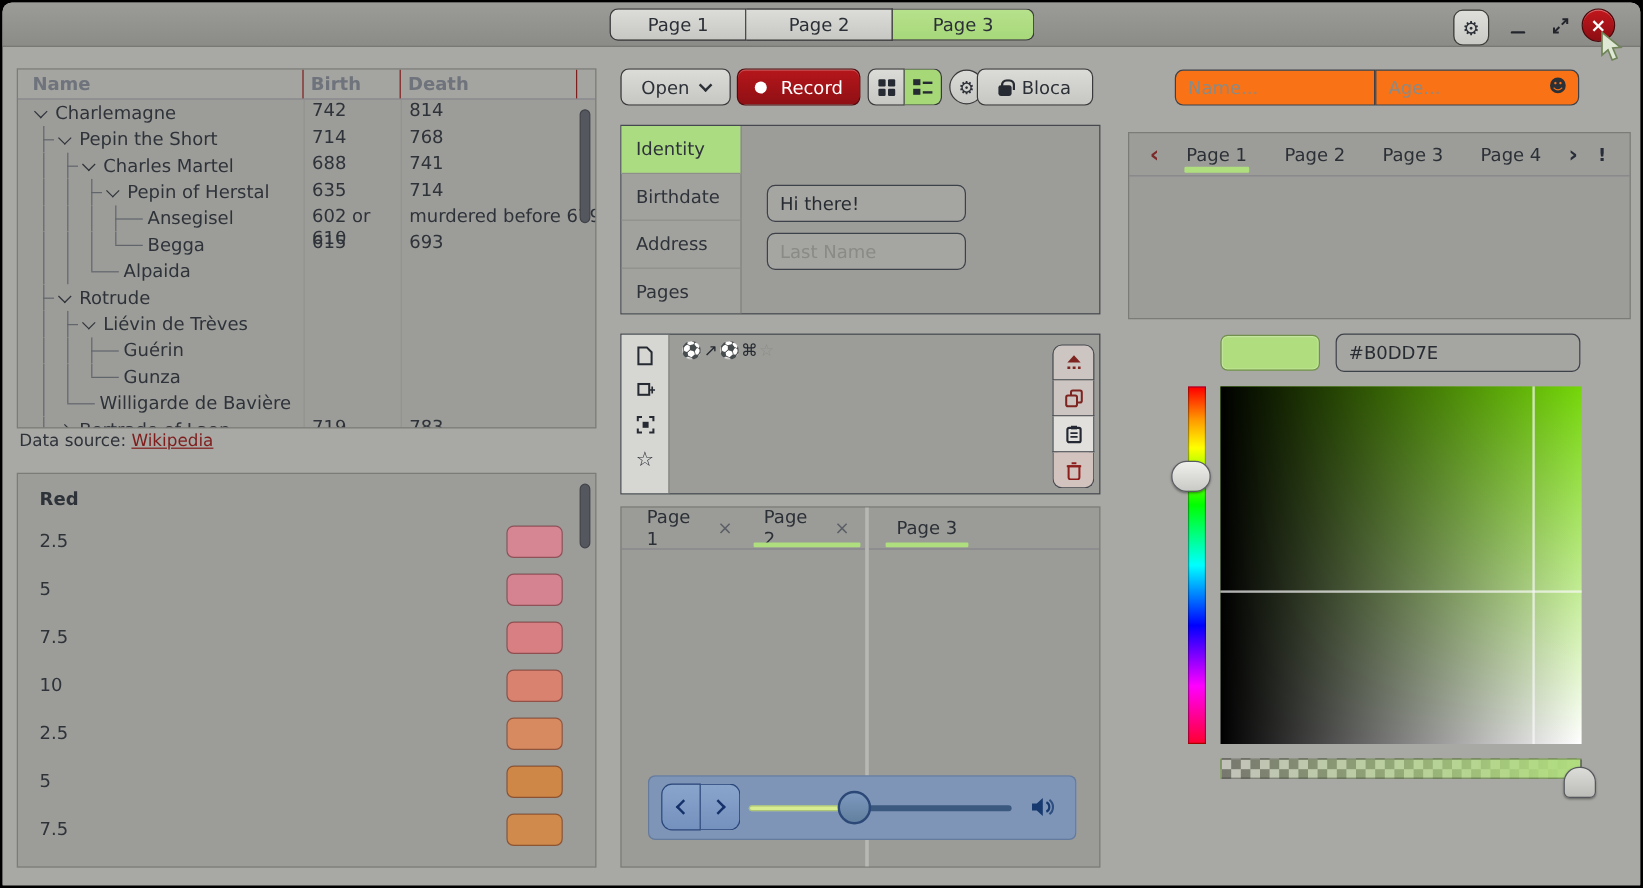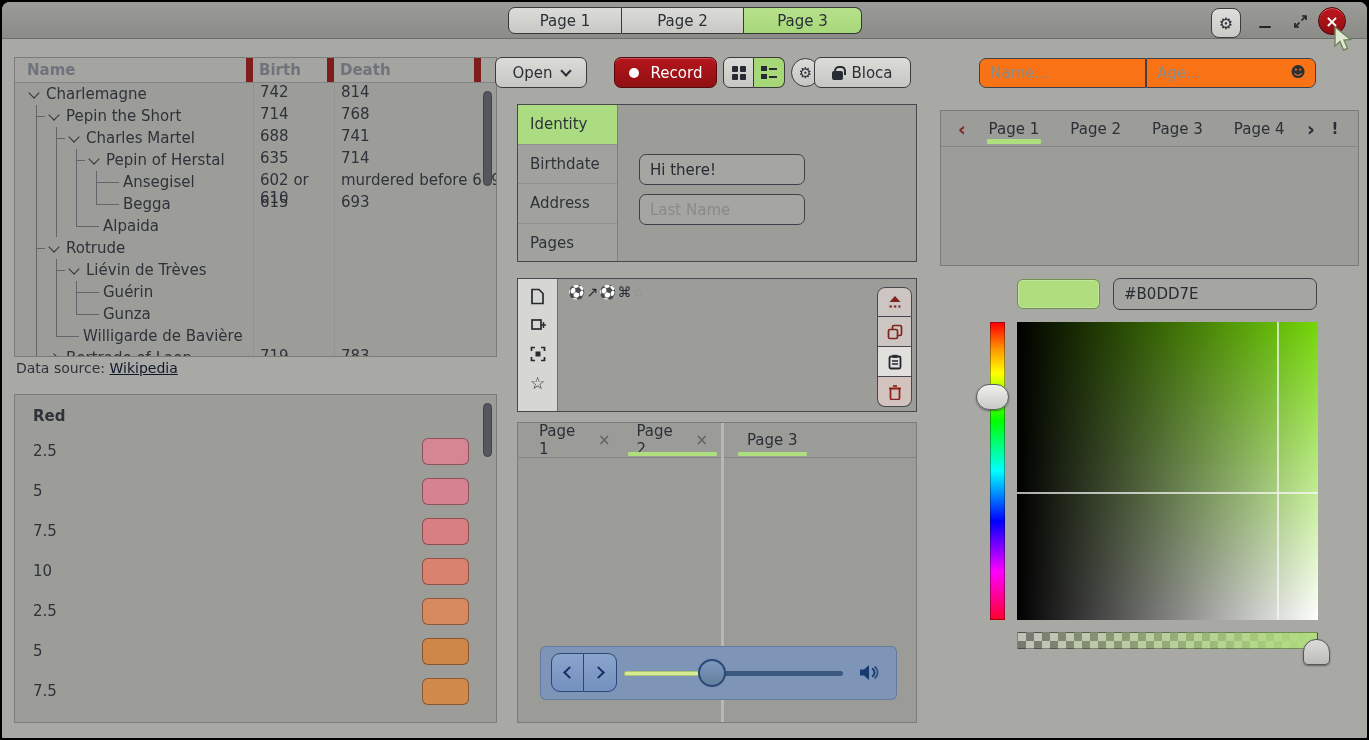--- a/index.html
+++ b/index.html
@@ -22,50 +22,50 @@
   .close-btn{left:1316px;top:5px;width:28px;height:28px;border-radius:50%;background:linear-gradient(#c2171d,#8c0e13);border:1px solid #4a070a;color:#fff;font-size:16px;font-weight:bold;box-shadow:inset 0 1px 0 rgba(255,255,255,.35);}
   .cursor{position:absolute;left:1331px;top:24px;z-index:99;}
 
   
   .panel{position:absolute;background:#9c9c98;border:1px solid #7b7b77;}
   .scrollthumb{position:absolute;width:9px;border-radius:5px;background:#54575e;border:1px solid #40434a;}
 
   
   #tree-panel{left:12px;top:55px;width:483px;height:300px;overflow:hidden;}
   .tree-header{display:flex;height:25px;background:#a4a4a0;border-bottom:1px solid #84848a;color:#6e737c;font-weight:bold;align-items:center;}
-  .tree-header .hc{height:100%;display:flex;align-items:center;padding-left:12px;border-right:7px solid #7f1d1d;}
+  .tree-header .hc{height:100%;display:flex;align-items:center;padding-left:12px;border-right:1px solid #7f1d1d;}
   .hc.c-name{width:238px;}.hc.c-birth{width:81px;padding-left:6px;}.hc.c-death{width:147px;padding-left:6px;}.hc.c-gutter{flex:1;border-right:none;}
   .colline{position:absolute;top:25px;bottom:0;width:1px;background:#8d8d89;opacity:.55;}
   .tree-row{display:flex;height:22px;align-items:flex-start;}
   .t-name{width:238px;display:flex;align-items:center;height:22px;padding-left:12px;overflow:hidden;flex:none;}
   .t-birth{width:81px;padding-left:7px;flex:none;}
   .t-death{width:147px;padding-left:7px;flex:none;white-space:nowrap;}
   .cell{width:20px;height:22px;position:relative;flex:none;}
   .cell.wide{width:34px;}
   .cell.line::before{content:"";position:absolute;left:9px;top:0;bottom:0;border-left:1px solid #61656c;}
   .cell.conn::before{content:"";position:absolute;left:9px;top:0;height:11px;border-left:1px solid #61656c;}
   .cell.conn.mid::before{height:22px;}
   .cell.conn::after{content:"";position:absolute;left:9px;right:2px;top:11px;border-top:1px solid #61656c;}
   .expander{width:17px;height:22px;flex:none;position:relative;}
   .expander.expanded::before{content:"";position:absolute;left:3px;top:6px;width:7px;height:7px;border-right:1.8px solid #2f343b;border-bottom:1.8px solid #2f343b;transform:rotate(45deg);}
   .expander.collapsed::before{content:"";position:absolute;left:3px;top:8px;width:7px;height:7px;border-right:1.8px solid #2f343b;border-bottom:1.8px solid #2f343b;transform:rotate(-45deg);}
   .t-label{margin-left:2px;white-space:nowrap;}
   .datasource{position:absolute;left:14px;top:358px;font-size:14px;color:#2e333a;}
-  .datasource a{color:#0f172a;text-decoration:underline;}
+  .datasource a{color:#7f1d1d;text-decoration:underline;}
 
   
   #list-panel{left:12px;top:392px;width:483px;height:329px;overflow:hidden;}
   .scale-title{height:36px;display:flex;align-items:flex-end;padding:0 0 6px 18px;font-weight:bold;}
   .scale-row{height:40px;display:flex;align-items:center;padding-left:18px;}
   .scale-row .sp{flex:1;}
   .swatch{width:47px;height:27px;border-radius:6px;border:1px solid rgba(60,20,20,.45);margin-right:27px;}
 
   
   .btn{display:flex;align-items:center;justify-content:center;background:linear-gradient(#dbdbd7,#c6c6c2);border:1px solid #3a3a3c;border-radius:7px;color:#2b3037;position:absolute;height:31px;}
-  .open-btn{left:493px;top:55px;width:92px;gap:9px;}
+  .open-btn{left:515px;top:55px;width:92px;gap:9px;}
   .chev-down{width:8px;height:8px;border-right:2px solid #2b3037;border-bottom:2px solid #2b3037;transform:rotate(45deg);margin-top:-4px;}
   .record-btn{left:612px;top:55px;width:103px;background:linear-gradient(#b5161b,#8f1014);border-color:#530a0c;color:#fff;gap:12px;box-shadow:inset 0 1px 0 rgba(255,255,255,.25);}
   .rec-dot{width:10px;height:10px;border-radius:50%;background:#fff;}
   .toggle-group{position:absolute;left:721px;top:55px;display:flex;}
   .tgl{width:31px;height:31px;display:flex;align-items:center;justify-content:center;background:linear-gradient(#dbdbd7,#c6c6c2);border:1px solid #3a3a3c;}
   .tgl:first-child{border-radius:7px 0 0 7px;}
   .tgl:last-child{border-radius:0 7px 7px 0;border-left-width:0;}
   .tgl.active{background:#a6d878;}
   .icon-grid{width:14px;height:14px;display:grid;grid-template-columns:1fr 1fr;grid-template-rows:1fr 1fr;gap:2px;}
   .icon-grid i{background:#262b33;border-radius:1px;}

